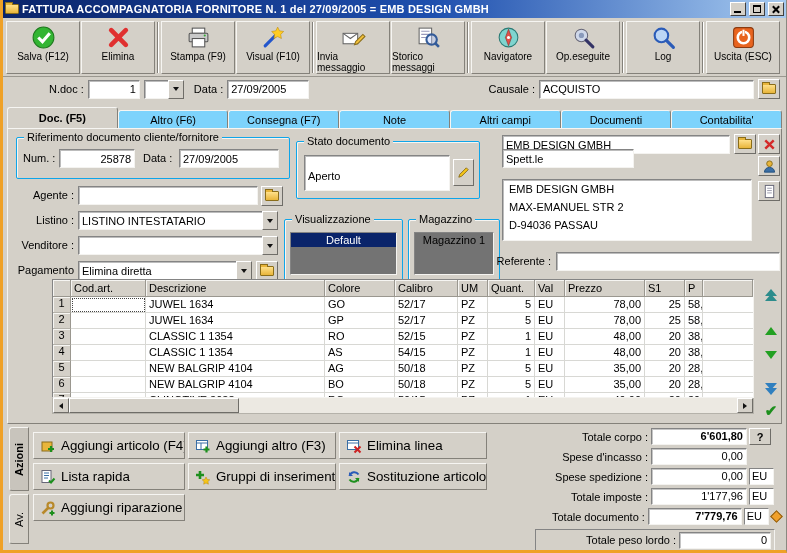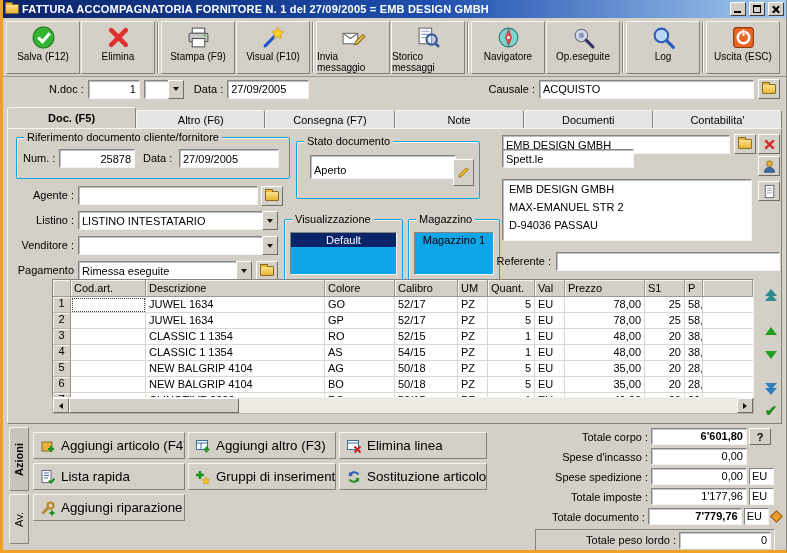--- a/index.html
+++ b/index.html
@@ -39,31 +39,31 @@
   .combo-arrow{width:16px;height:19px;background:#d4d0c8;border:1px solid;border-color:#fff #6f6d68 #6f6d68 #fff;
     display:flex;align-items:center;justify-content:center;cursor:pointer;flex:0 0 auto;}
   .arr-dn{width:0;height:0;border-left:3px solid transparent;border-right:3px solid transparent;border-top:4px solid #111;}
   .mini-btn{width:22px;height:20px;background:#d4d0c8;border:1px solid;border-color:#fff #6f6d68 #6f6d68 #fff;
     display:flex;align-items:center;justify-content:center;cursor:pointer;flex:0 0 auto;}
   .mini-btn svg{width:15px;height:15px;}
   .folder{width:14px;height:10px;background:linear-gradient(#ffe08a,#e8b53a);border:1px solid #8a6d1a;border-radius:1px;position:relative;}
   .folder::before{content:"";position:absolute;top:-3px;left:-1px;width:6px;height:2px;background:#e8b53a;border:1px solid #8a6d1a;border-bottom:none;}
   
   .tabs{display:flex;padding:5px 4px 0;height:27px;align-items:flex-end;}
-  .tab{flex:1;height:18px;background:#e5e5e5;border:1px solid #84817a;border-bottom:none;border-top-color:#f6f5f2;border-left-color:#f6f5f2;
+  .tab{flex:1;height:18px;background:#7dd3fc;border:1px solid #84817a;border-bottom:none;border-top-color:#f6f5f2;border-left-color:#f6f5f2;
     border-radius:3px 3px 0 0;display:flex;align-items:center;justify-content:center;cursor:pointer;white-space:nowrap;overflow:hidden;}
   .tab.active{font-weight:bold;height:21px;background:#d4d0c8;position:relative;z-index:2;margin-top:44px;}
   
   .panel{position:relative;margin:0 4px;height:296px;background:#d4d0c8;
     border:1px solid;border-color:#f6f5f2 #84817a #84817a #f6f5f2;}
   .abs{position:absolute;}
   .group{position:absolute;border:1px solid #0ea5e9;border-radius:2px;box-shadow:inset 1px 1px 0 #f6f5f2;text-align:center;}
   .group-title{position:absolute;top:-7px;left:7px;background:#d4d0c8;padding:0 3px;white-space:nowrap;}
   .lbl-r{text-align:right;display:block;}
-  .listbox{position:absolute;left:5px;right:5px;top:12px;bottom:5px;background:#0ea5e9;
+  .listbox{position:absolute;left:5px;right:5px;top:12px;bottom:5px;background:#737373;
     border:1px solid;border-color:#848484 #f4f3f0 #f4f3f0 #848484;overflow:hidden;}
   .list-item{padding:1px 3px;white-space:nowrap;}
   .list-item.selected{background:#0a246a;color:#fff;}
   .addr{line-height:14px;padding:2px 3px;display:block;white-space:nowrap;}
   
   .tbl-wrap{position:absolute;left:4px;top:150px;width:742px;padding-left:40px;}
   .tbl-viewport{height:119px;overflow:hidden;border:1px solid;border-color:#848484 #f4f3f0 #f4f3f0 #848484;background:#fff;}
   .trow,.thead{display:grid;grid-template-columns:18px 75px 179px 70px 63px 30px 47px 30px 80px 40px 18px 1fr;}
   .thead{height:17px;}
   .th{background:#d4d0c8;border-right:1px solid #9a978f;border-bottom:1px solid #9a978f;
@@ -233,20 +233,21 @@
     <button class="mini-btn">
         <span class="folder"></span>
       </button>
   </div>
 
   <div class="tabs">
     <div class="tab active">Doc. (F5)</div>
     <div class="tab">Altro (F6)</div>
     <div class="tab">Consegna (F7)</div>
     <div class="tab">Note</div>
+    <div class="tab">Altri campi</div>
     <div class="tab">Documenti</div>
     <div class="tab">Contabilita'</div>
   </div>
 
   <div class="panel">
 
     <div class="group" style="left:8px;top:8px;width:274px;height:42px">
       <span class="group-title">Riferimento documento cliente/fornitore</span>
       <span class="abs" style="left:6px;top:14px">Num. :</span>
       <span class="field num abs" style="left:42px;top:11px;width:76px">25878</span>
@@ -271,32 +272,32 @@
     <span class="lbl-r abs" style="left:4px;top:110px;width:62px">Venditore :</span>
     <span class="combo abs" style="left:70px;top:107px;width:200px">
       <span class="field"></span>
       <span class="combo-arrow">
           <span class="arr-dn"></span>
         </span>
     </span>
 
     <span class="lbl-r abs" style="left:4px;top:135px;width:62px">Pagamento :</span>
     <span class="combo abs" style="left:70px;top:132px;width:174px">
-      <span class="field">Rimessa eseguite</span>
+      <span class="field">Elimina diretta</span>
       <span class="combo-arrow">
           <span class="arr-dn"></span>
         </span>
     </span>
     <button class="mini-btn abs" style="left:248px;top:132px">
         <span class="folder"></span>
       </button>
 
     <div class="group" style="left:288px;top:12px;width:184px;height:58px">
       <span class="group-title">Stato documento</span>
-      <span class="field abs" style="left:13px;top:13px;width:146px;height:24px;align-items:flex-start;padding-top:8px">Aperto</span>
+      <span class="field abs" style="left:7px;top:13px;width:146px;height:36px;align-items:flex-start;padding-top:14px">Aperto</span>
       <button class="mini-btn abs" style="left:156px;top:17px;width:21px;height:27px">
         <svg viewBox="0 0 16 16">
             <path d="M3 13l1-3 7-7 2 2-7 7z" fill="#f5c518" stroke="#8a6d1a"></path>
           </svg>
       </button>
     </div>
 
     <div class="group" style="left:276px;top:90px;width:119px;height:62px">
       <span class="group-title">Visualizzazione</span>
       <div class="listbox">

